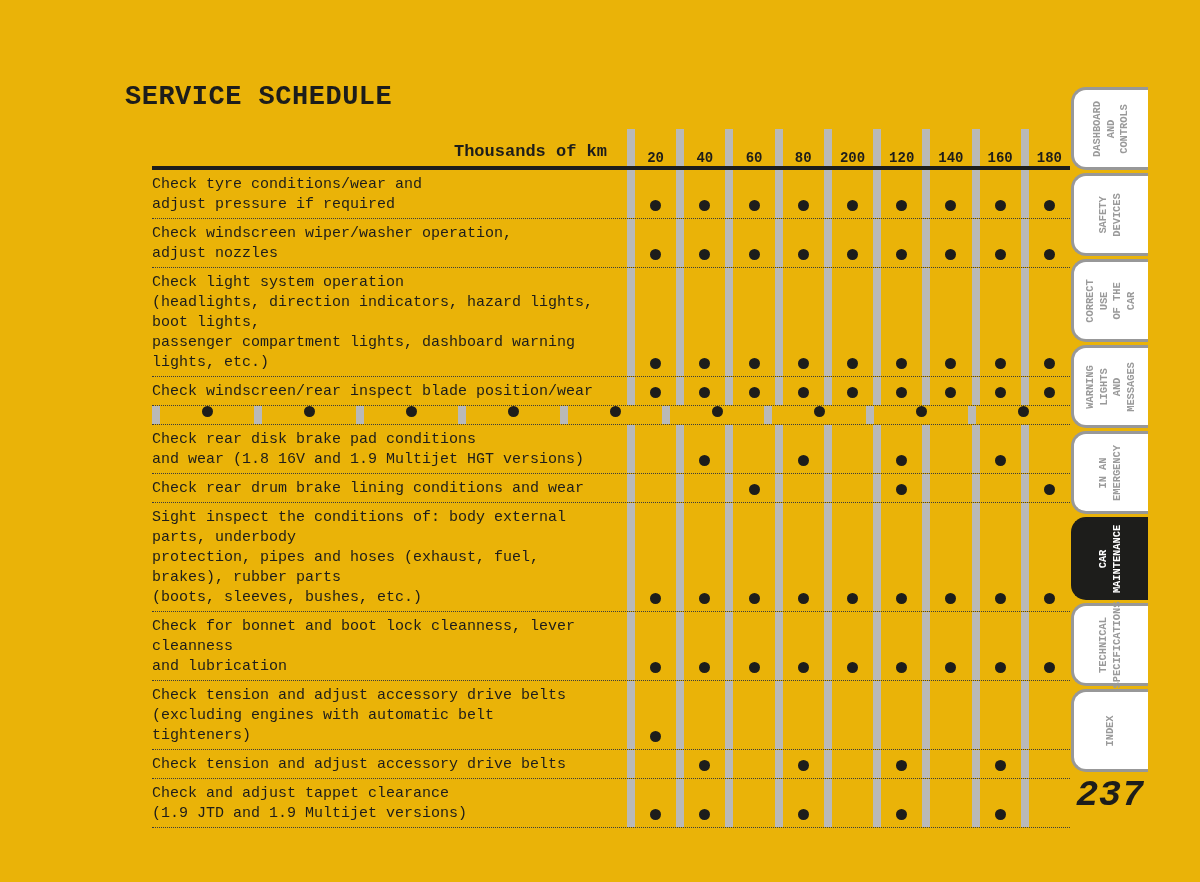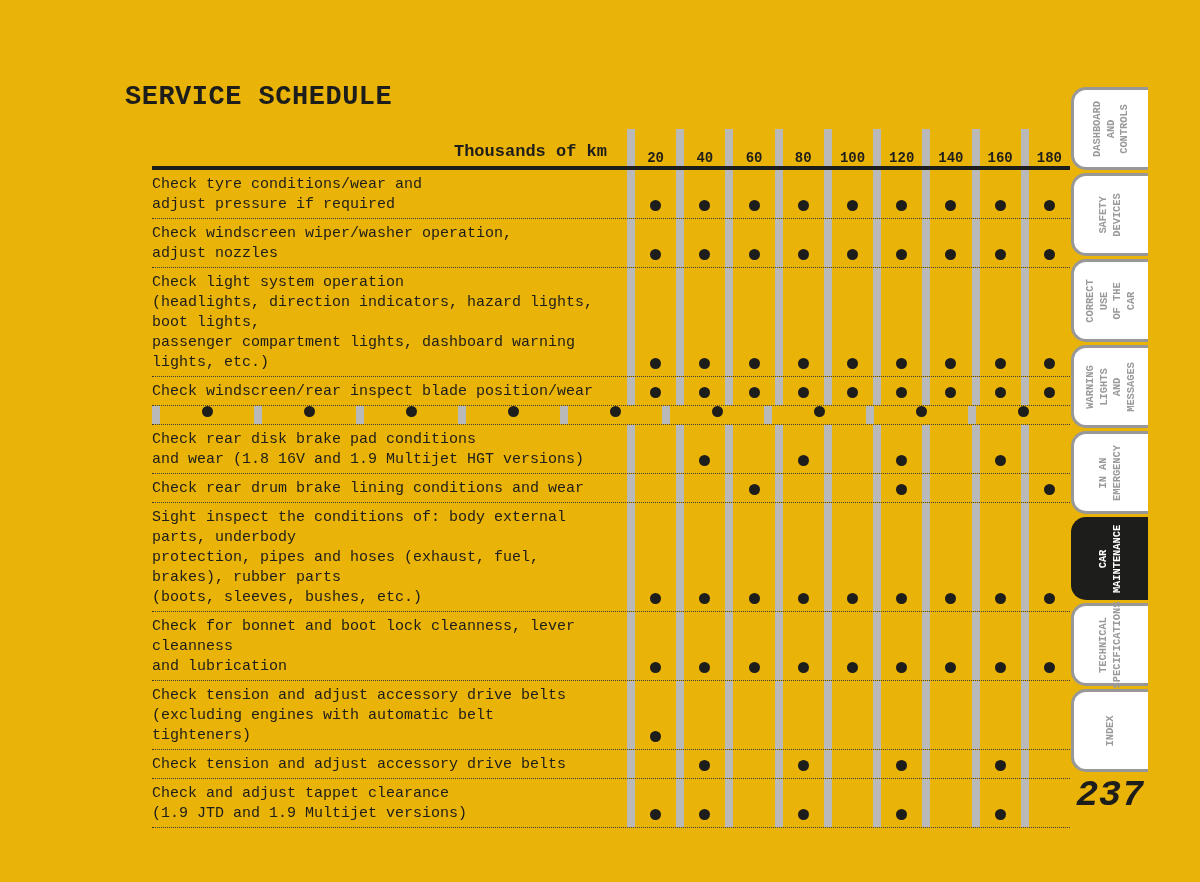--- a/index.html
+++ b/index.html
@@ -104,21 +104,21 @@
         <div class="col">
           <span>40</span>
         </div>
         <div class="col">
           <span>60</span>
         </div>
         <div class="col">
           <span>80</span>
         </div>
         <div class="col">
-          <span>100</span>
+          <span>200</span>
         </div>
         <div class="col">
           <span>120</span>
         </div>
         <div class="col">
           <span>140</span>
         </div>
         <div class="col">
           <span>160</span>
         </div>

